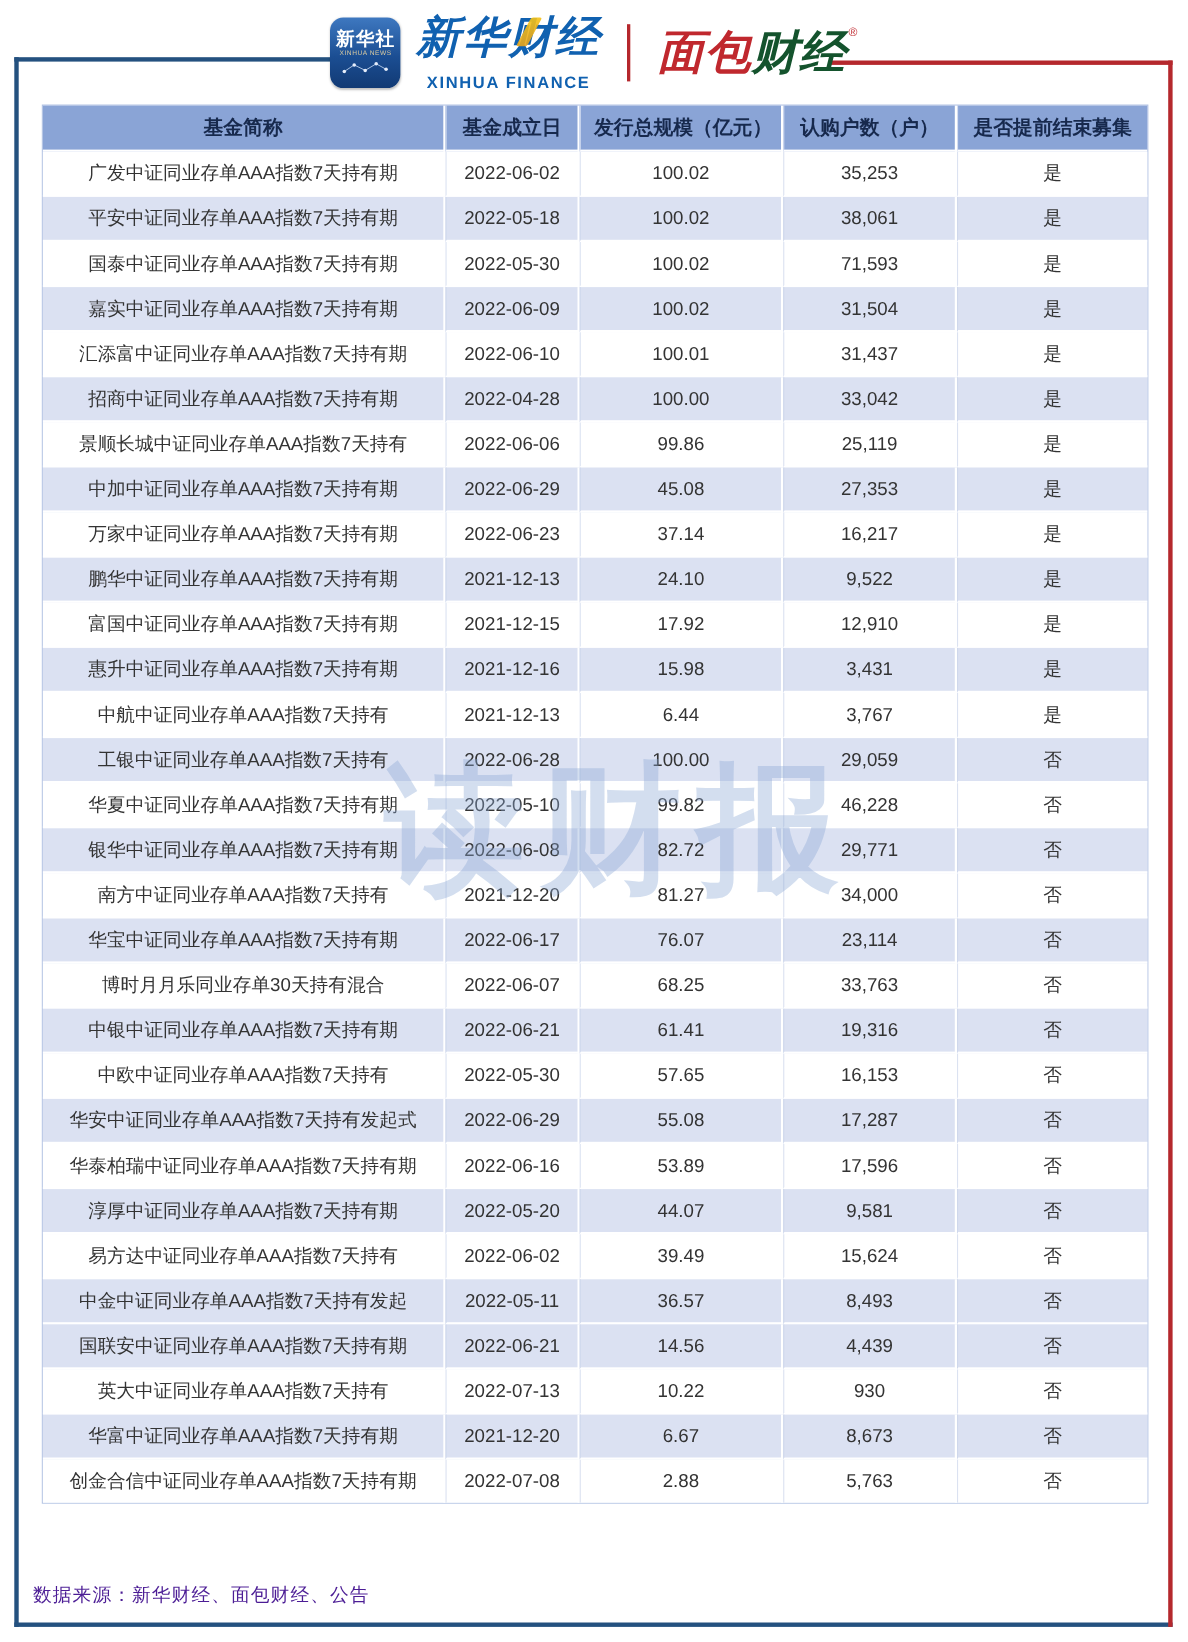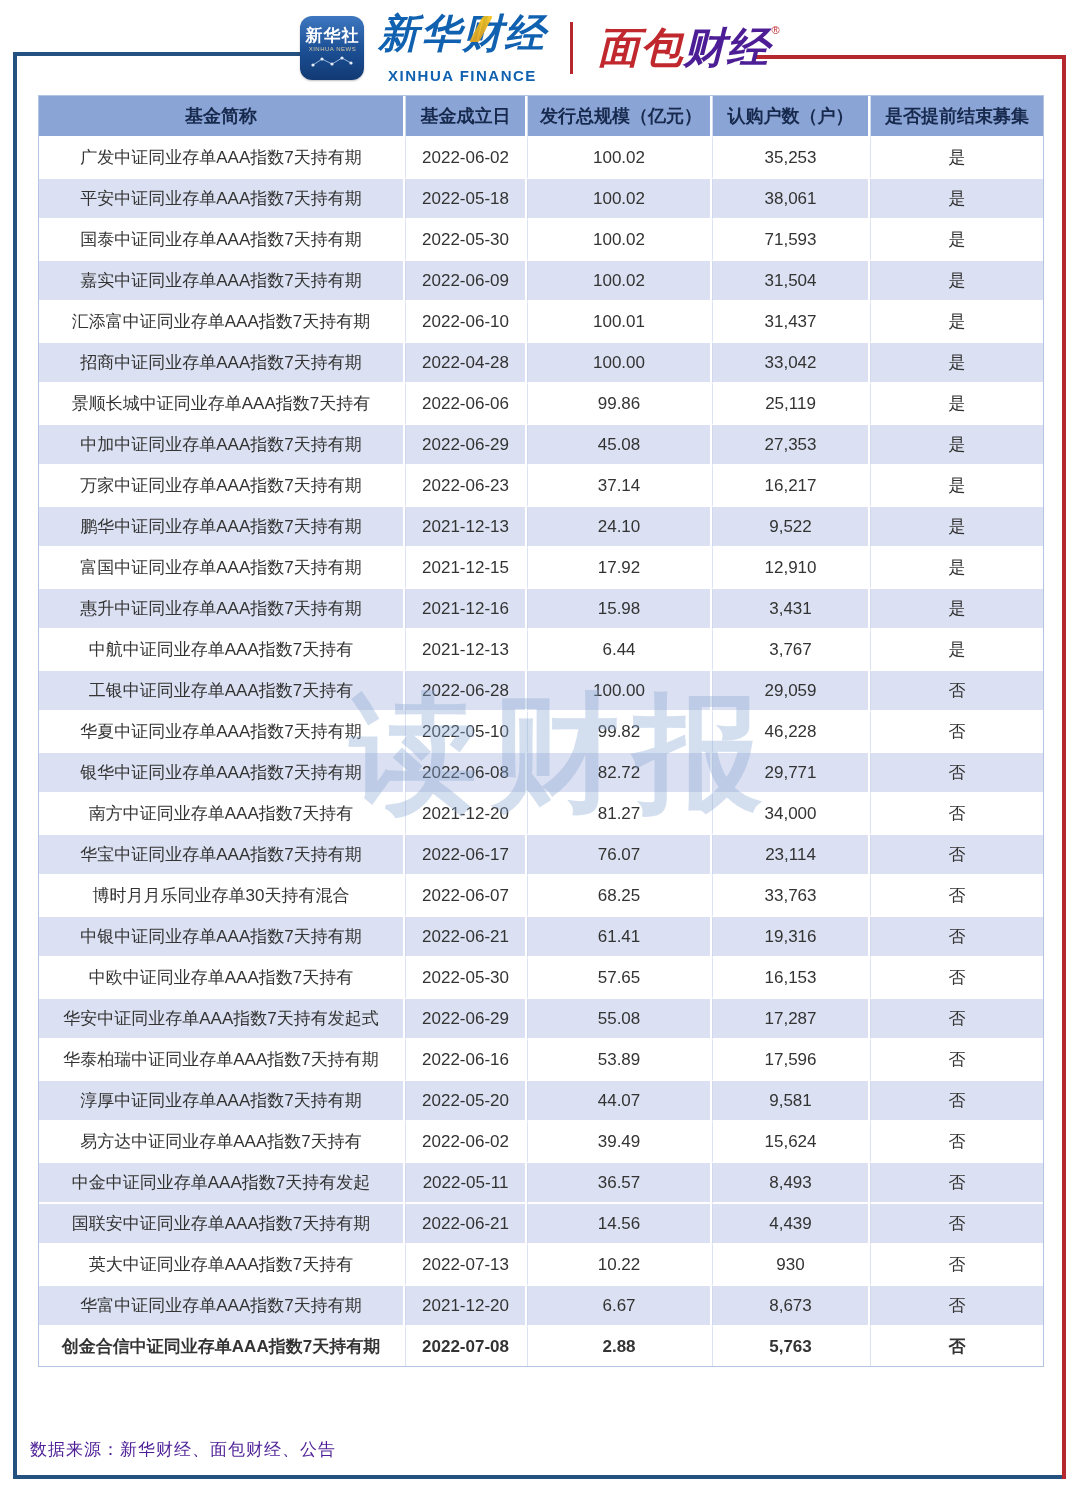--- a/index.html
+++ b/index.html
@@ -42,21 +42,21 @@
     background:linear-gradient(160deg,#f5c518,#e8a21a);
     transform:skewX(-28deg);opacity:.9;border-radius:2px;pointer-events:none;
   }
   .xf-logo .en{font-size:15px;font-weight:bold;color:#1061b0;letter-spacing:1.5px;margin-top:14px;}
   .logo-divider{width:3px;height:52px;background:#b5282d;margin:0 10px;}
   .mb-logo{display:flex;align-items:flex-start;line-height:1;position:relative;}
   .mb-logo .red{
     font-size:42px;font-weight:900;color:#c0282e;font-style:italic;letter-spacing:1px;
   }
   .mb-logo .black{
-    font-size:42px;font-weight:900;color:#4c1d95;font-style:italic;letter-spacing:1px;
+    font-size:42px;font-weight:900;color:#14532d;font-style:italic;letter-spacing:1px;
   }
   .mb-logo .reg{font-size:11px;color:#c0282e;margin-left:2px;margin-top:-2px;}
 
   
   .table-wrap{position:absolute;left:38px;top:95px;width:1004px;}
   table{
     width:1004px;border-collapse:separate;border-spacing:0;table-layout:fixed;
     border:1px solid #b3c4e4;background:#fff;
   }
   th{
@@ -67,21 +67,21 @@
   th:last-child{border-right:none;}
   th + th{border-left:1px solid #d4ddf0;}
   td{
     font-size:17px;color:#333;background:#fff;height:39px;text-align:center;
     padding:0 2px;white-space:nowrap;overflow:hidden;
     border-right:2px solid #fff;border-bottom:2px solid #fff;
   }
   td:last-child{border-right:none;}
   td + td{border-left:1px solid #dbe2f1;}
   tr.alt td{background:#dbe1f2;border-left-color:#cfd8ec;}
-  tr:last-child td{border-bottom:none;font-weight:bold;}
+  tr:last-child td{border-bottom:none;}
 
   
   .watermark{
     position:absolute;left:350px;top:668px;width:400px;
     font-size:128px;font-weight:900;letter-spacing:14px;
     color:rgba(140,168,214,0.38);pointer-events:none;z-index:6;white-space:nowrap;
     font-family:"Liberation Serif","DejaVu Serif",serif;
   }
 
   

